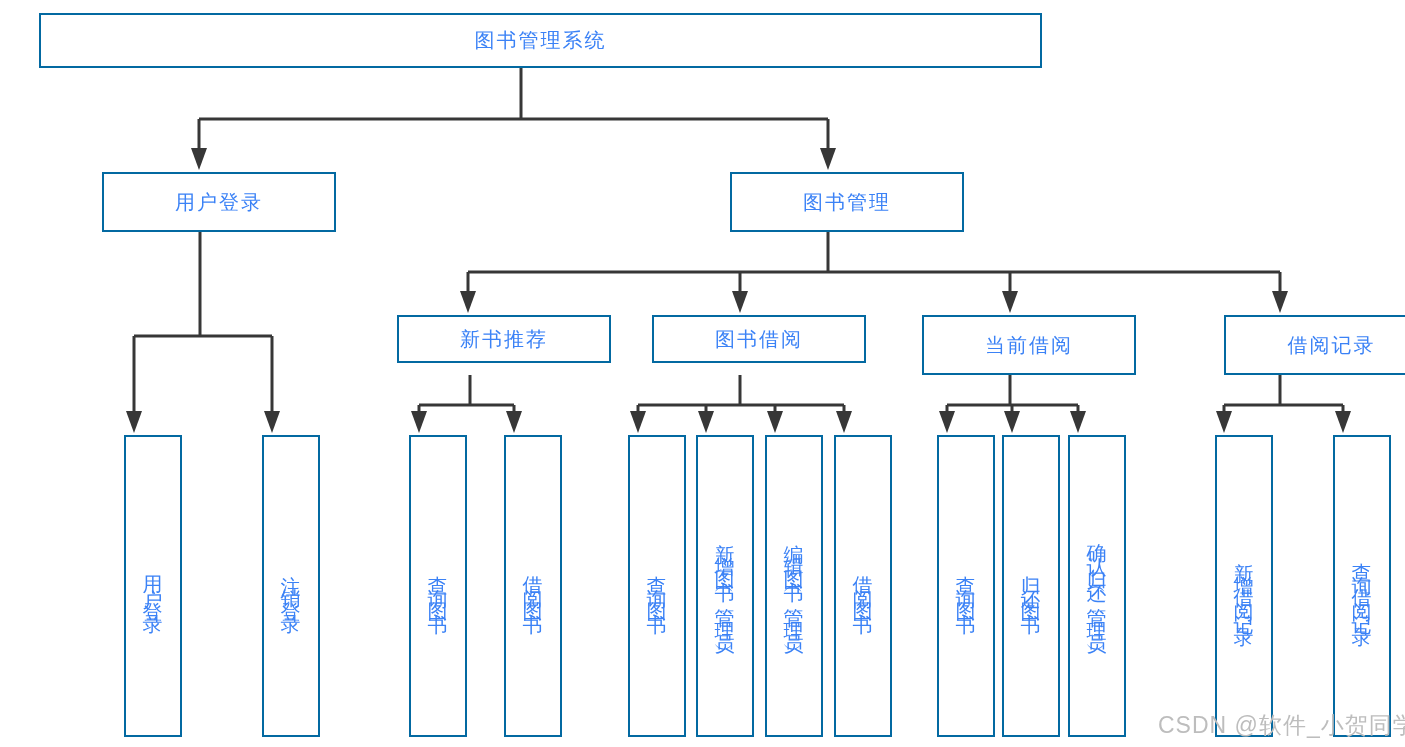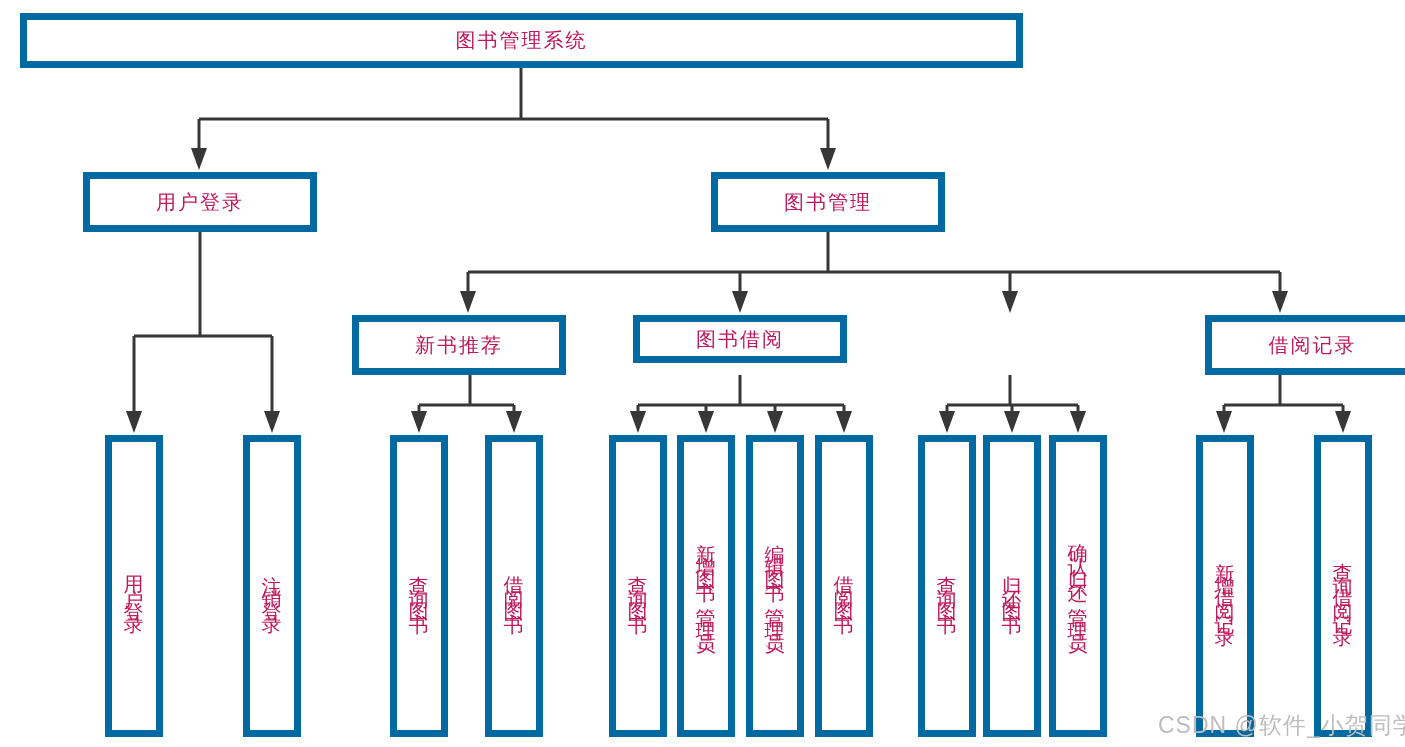--- a/index.html
+++ b/index.html
@@ -14,29 +14,30 @@
   #connectors {
     position: absolute;
     left: 0; top: 0;
     width: 1405px; height: 747px;
     pointer-events: none;
   }
   .box {
     position: absolute;
     box-sizing: border-box;
     background: #ffffff;
-    border: 7px solid #0369a1;
+    border: 2px solid #0369a1;
     display: flex;
     align-items: center;
     justify-content: center;
-    color: #be185d;
+    color: #3b82f6;
     font-size: 20px;
     letter-spacing: 2px;
     white-space: nowrap;
     z-index: 2;
+    margin-left: 19px;
   }
   .leaf {
     writing-mode: vertical-rl;
     text-orientation: upright;
     letter-spacing: 13px;
     font-size: 20px;
     line-height: 1;
   }
   .leaf span { display: inline-block; }
   .watermark {
@@ -128,26 +129,29 @@
     <span>图书管理系统</span>
   </div>
 
   <div class="box" style="left:83px;top:172px;width:234px;height:60px">
     <span>用户登录</span>
   </div>
   <div class="box" style="left:711px;top:172px;width:234px;height:60px">
     <span>图书管理</span>
   </div>
 
-  <div class="box" style="left:352px;top:315px;width:214px;height:60px">
+  <div class="box" style="left:378px;top:315px;width:214px;height:48px">
     <span>新书推荐</span>
   </div>
   <div class="box" style="left:633px;top:315px;width:214px;height:48px">
     <span>图书借阅</span>
   </div>
+  <div class="box" style="left:903px;top:315px;width:214px;height:60px">
+    <span>当前借阅</span>
+  </div>
   <div class="box" style="left:1205px;top:315px;width:215px;height:60px">
     <span>借阅记录</span>
   </div>
 
   <div class="box leaf" style="left:105px;top:435px;width:58px;height:302px">
     <span>用户登录</span>
   </div>
   <div class="box leaf" style="left:243px;top:435px;width:58px;height:302px">
     <span>注销登录</span>
   </div>

